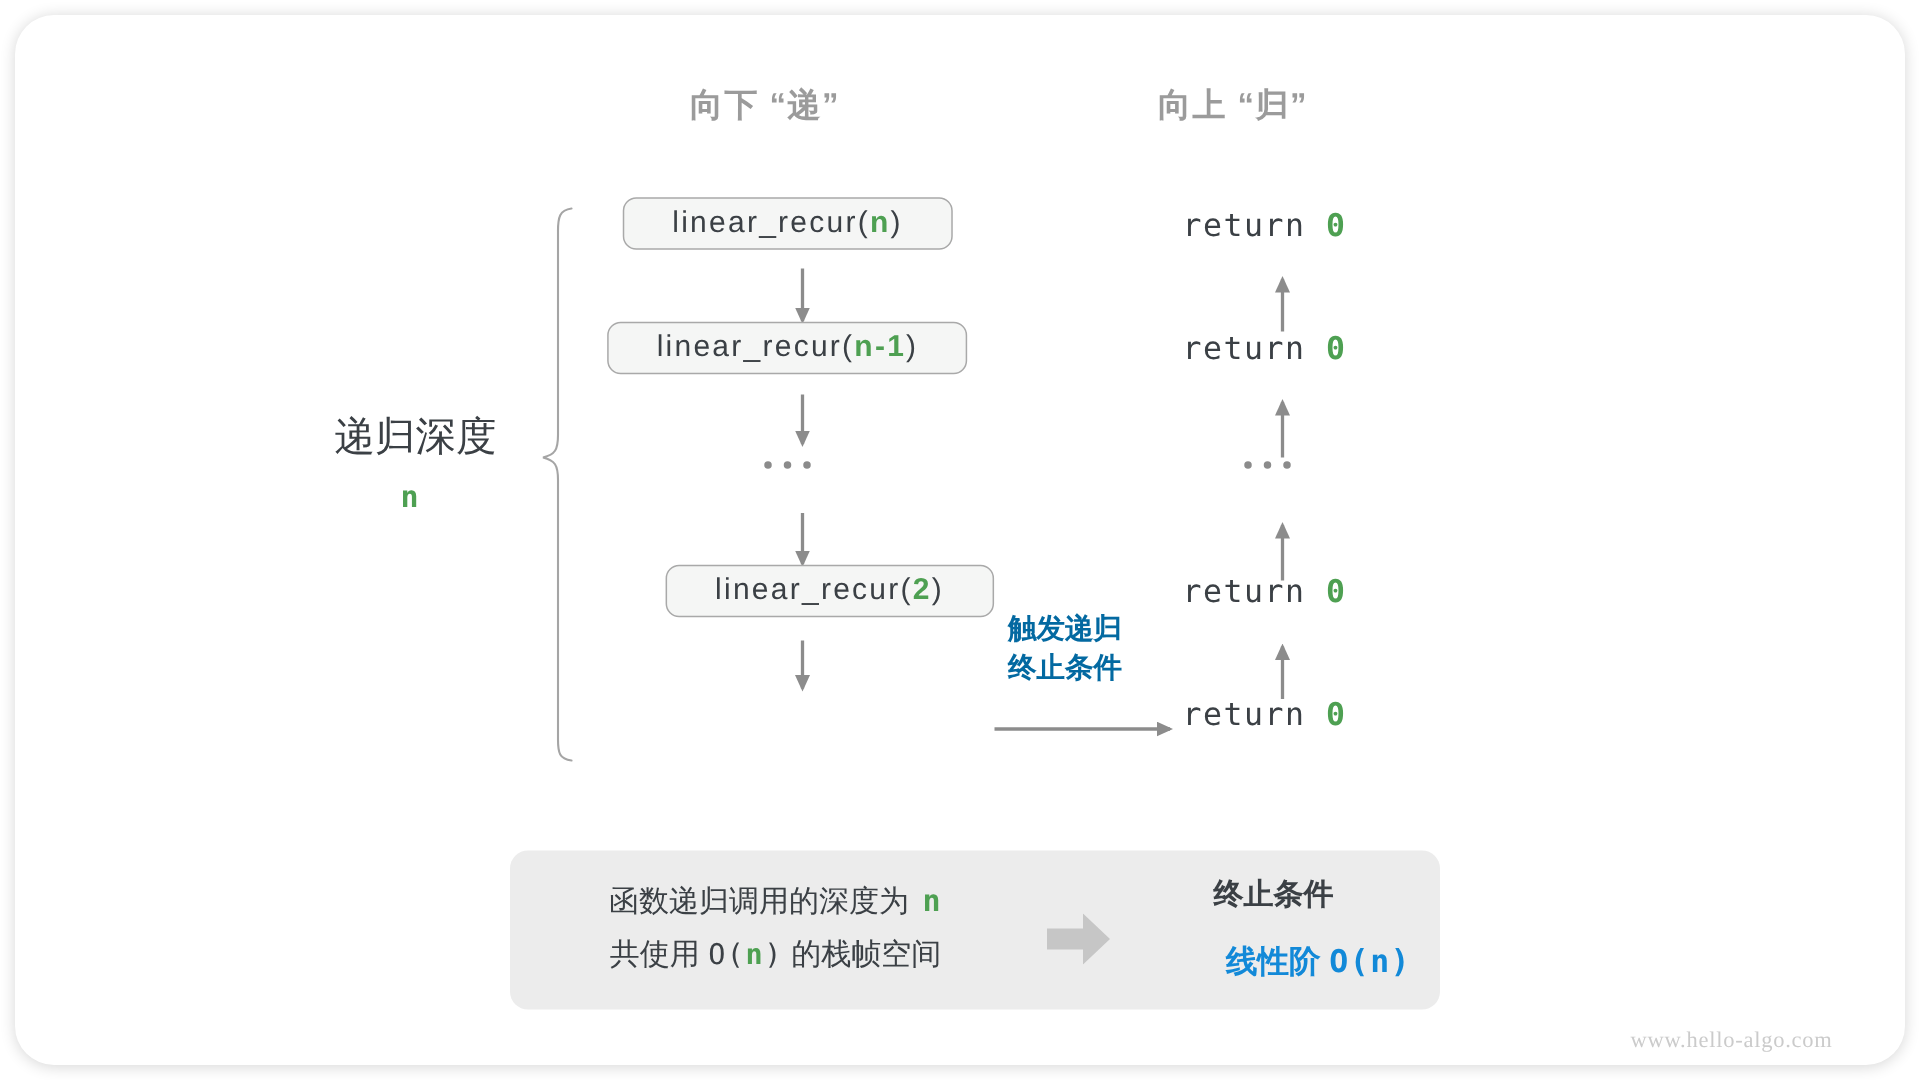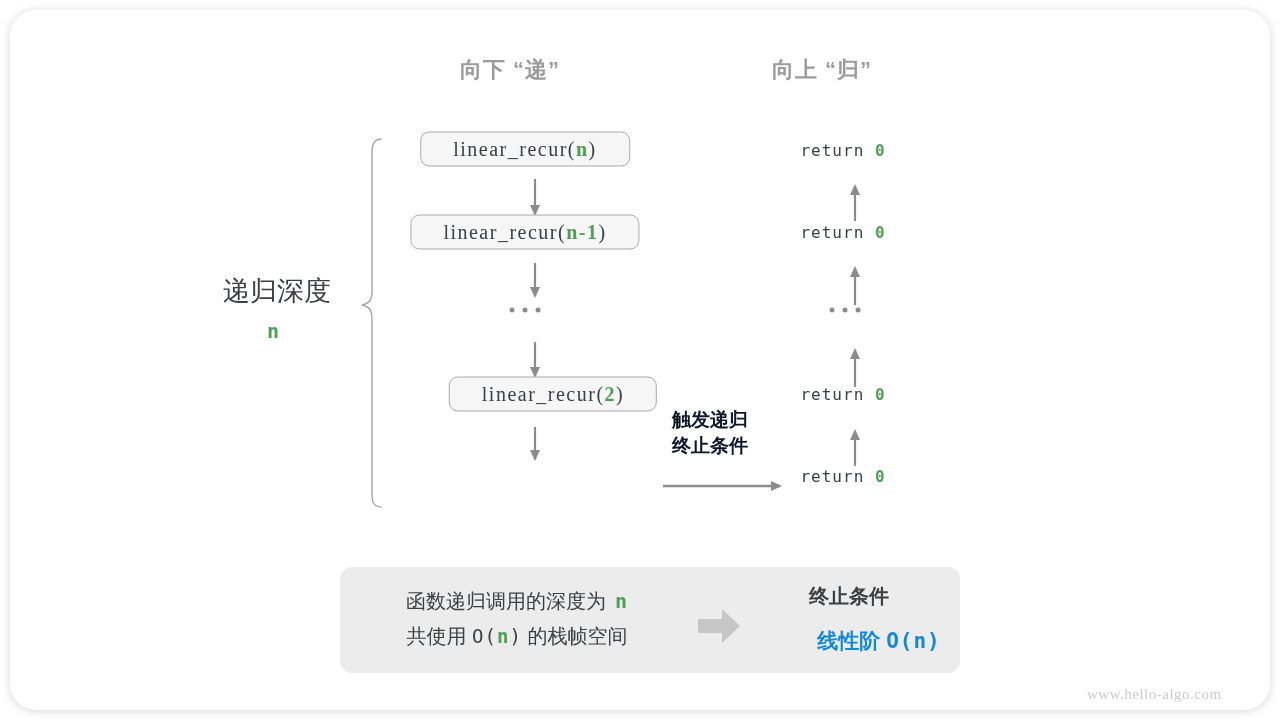--- a/index.html
+++ b/index.html
@@ -6,29 +6,29 @@
   .canvas{position:relative;width:1280px;height:720px;background:#ffffff;overflow:hidden;
           font-family:"Liberation Sans",sans-serif;}
   .card{position:absolute;left:10px;top:10px;right:10px;bottom:10px;background:#ffffff;
         border-radius:26px;box-shadow:0 1px 10px rgba(0,0,0,0.16);}
   .overlay{position:absolute;left:0;top:0;width:1280px;height:720px;pointer-events:none;}
   .cc{position:absolute;transform:translate(-50%,-50%);white-space:nowrap;}
   .hdr{font-size:22px;font-weight:bold;color:#9b9b9b;letter-spacing:1px;}
   .mono{font-family:"DejaVu Sans Mono",monospace;}
   .callbox{position:absolute;transform:translate(-50%,-50%);white-space:nowrap;
            background:#f5f6f5;border:1.5px solid #a9a9a9;border-radius:9px;
-           padding:5px 32px;font-family:Liberation Serif, serif;font-size:20px;
+           padding:5px 32px;font-family:Liberation Sans, sans-serif;font-size:20px;
            letter-spacing:1.5px;color:#3b4045;}
   .green{color:#4ea052;font-weight:bold;}
-  .ret{font-family:"DejaVu Sans Mono",monospace;font-size:16px;letter-spacing:1px;color:#3b4045;}
+  .ret{font-family:"DejaVu Sans Mono",monospace;font-size:21px;letter-spacing:1px;color:#3b4045;}
   .dots{display:flex;gap:8px;align-items:center;}
   .dots i{width:5px;height:5px;border-radius:50%;background:#8b8b8b;display:block;}
   .depth-label{font-size:27px;color:#3b4045;}
   .depth-n{font-family:"DejaVu Sans Mono",monospace;font-size:20px;}
-  .trigger{font-size:19px;font-weight:bold;color:#0f172a;text-align:center;line-height:26px;}
+  .trigger{font-size:19px;font-weight:bold;color:#0369a1;text-align:center;line-height:26px;}
   .panel{position:absolute;left:330px;top:557px;width:620px;height:106px;
          background:#ececec;border-radius:12px;}
   .pl{font-size:20px;color:#3b4045;}
   .pl .mono{font-size:19px;letter-spacing:1px;}
   .pr1{font-size:20px;font-weight:bold;color:#3b4045;}
   .pr2{font-size:21px;font-weight:bold;color:#1289d8;}
   .pr2 .mono{letter-spacing:1px;}
   .blue{color:#1289d8;}
   .watermark{position:absolute;left:1077px;top:676px;font-family:Liberation Serif, serif;
              font-size:15px;color:#cbcbcb;letter-spacing:0.5px;}

